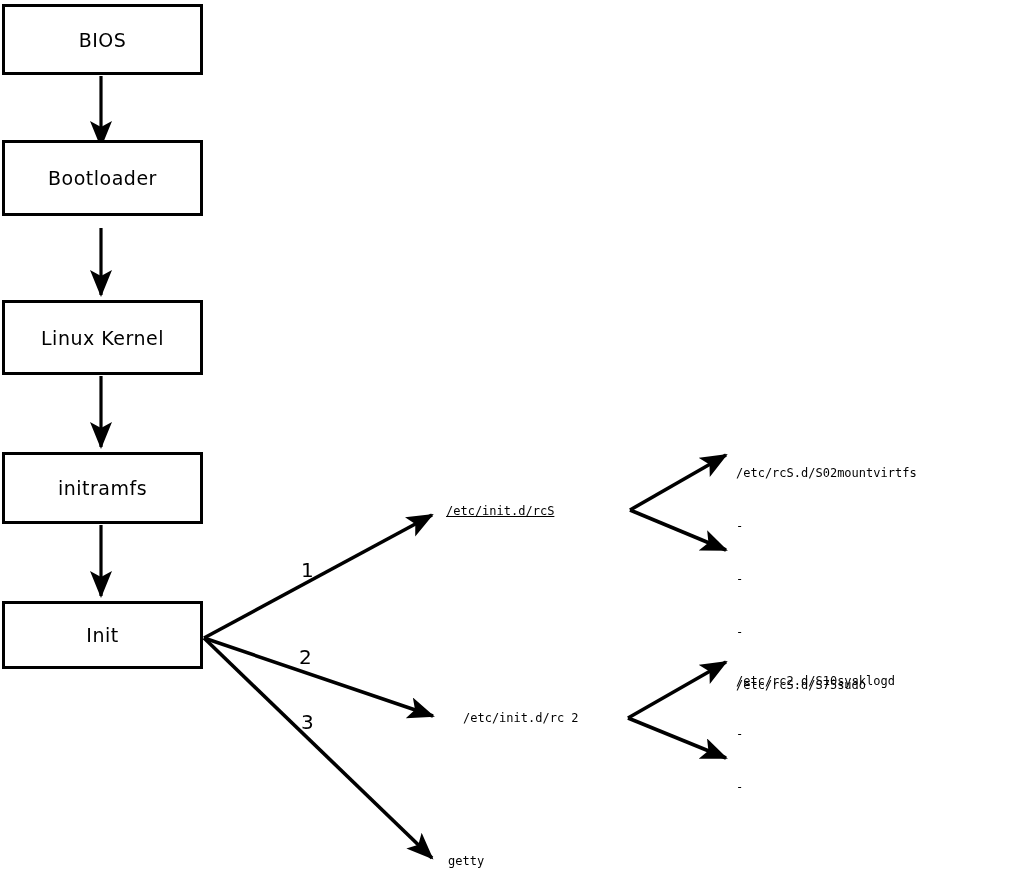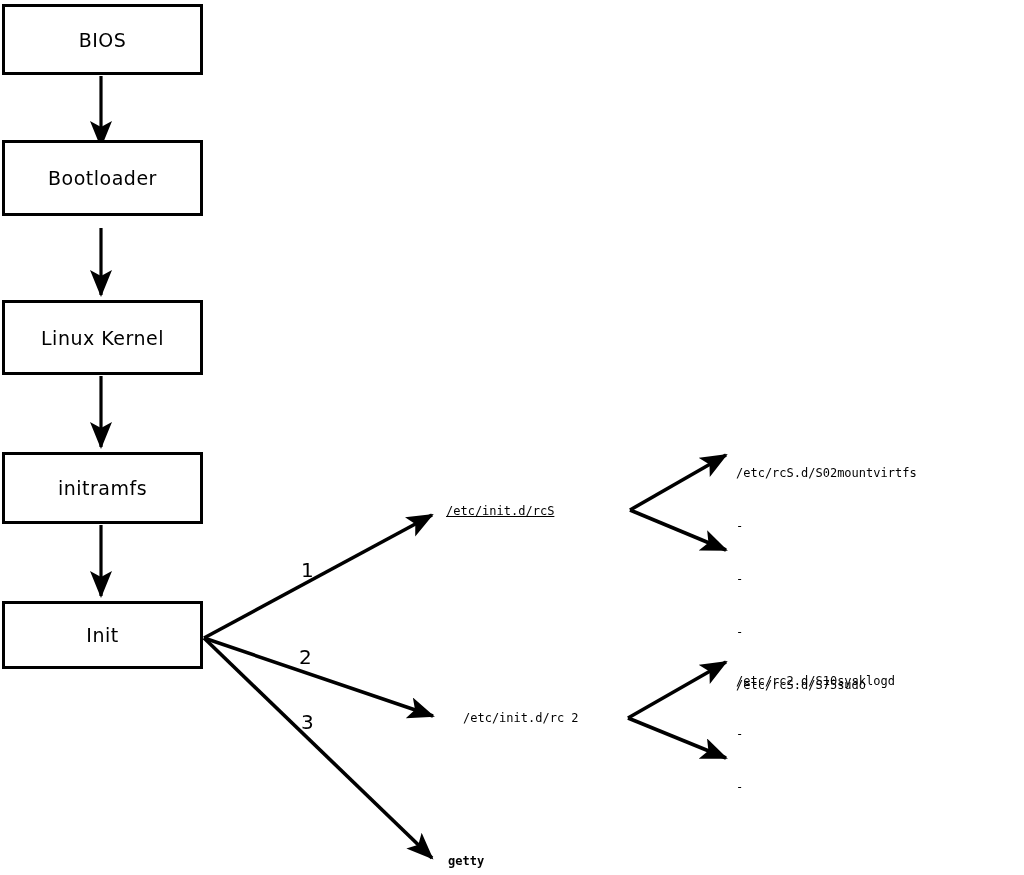--- a/index.html
+++ b/index.html
@@ -54,21 +54,21 @@
     white-space: pre;
   }
   .node-label {
     position: absolute;
     height: 25px;
     display: flex;
     align-items: center;
   }
   .node-rcS   { left: 446px; top: 498px; text-decoration: underline; }
   .node-rc2   { left: 443px; top: 705px; margin-left: 20px; }
-  .node-getty { left: 448px; top: 848px; font-weight: bold; }
+  .node-getty { left: 448px; top: 848px; }
   .cluster {
     position: absolute;
     left: 736px;
   }
   .cluster-rcS { top: 432px; }
   .cluster-rc2 { top: 640px; }
   .cluster > div {
     height: 25px;
     display: flex;
     align-items: center;

